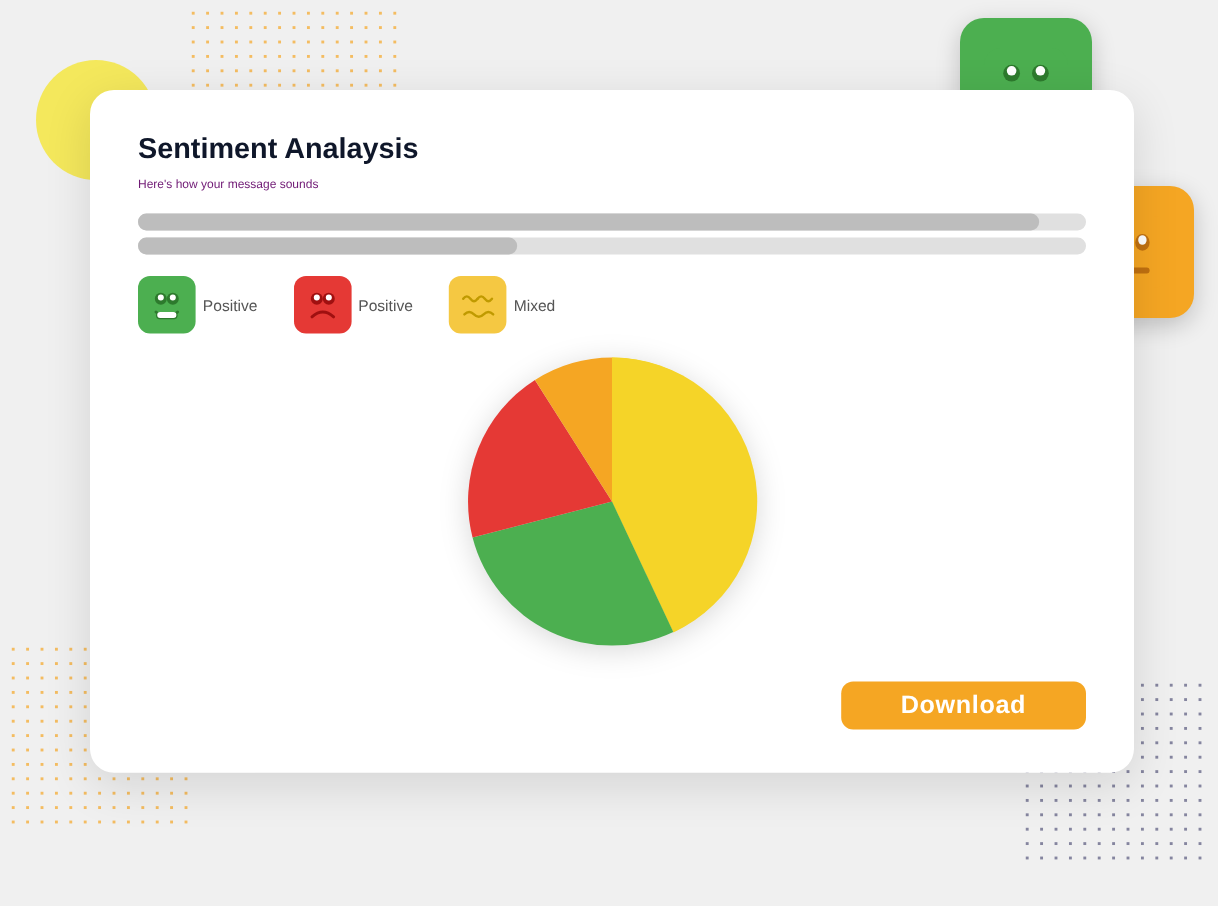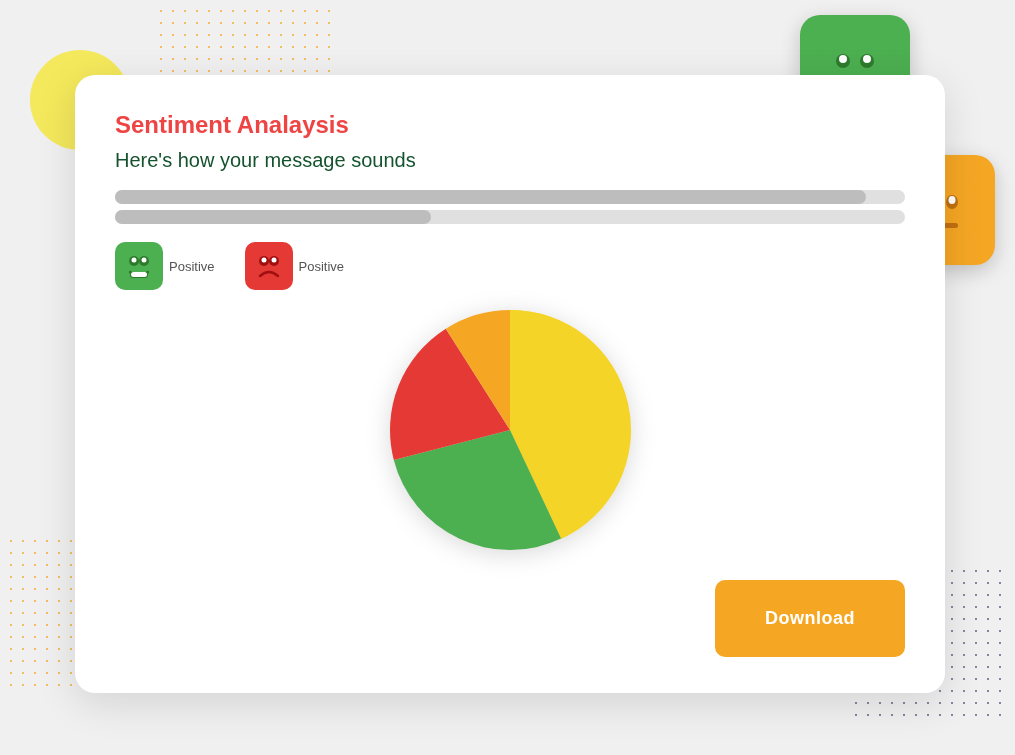--- a/index.html
+++ b/index.html
@@ -104,29 +104,29 @@
       top: 75px;
       left: 75px;
       width: 870px;
       background: white;
       border-radius: 20px;
       padding: 36px 40px 36px 40px;
       box-shadow: 0 10px 40px rgba(0,0,0,0.12);
     }
 
     .card-title {
-      color: #ef4444;
+      color: #0f172a;
       font-size: 24px;
       font-weight: 700;
       margin-bottom: 10px;
     }
 
     .card-subtitle {
-      color: #14532d;
-      font-size: 20px;
+      color: #701a75;
+      font-size: 10px;
       margin-bottom: 18px;
     }
 
     
     .progress-bar-container {
       margin-bottom: 6px;
     }
     .progress-bar-bg {
       background: #e0e0e0;
       border-radius: 8px;
@@ -175,22 +175,22 @@
     }
 
     
     .btn-download {
       display: block;
       margin: 0 0 0 auto;
       background: #f5a623;
       color: white;
       border: none;
       border-radius: 10px;
-      padding: 28px 50px;
-      font-size: 18px;
+      padding: 8px 50px;
+      font-size: 21px;
       font-weight: 700;
       cursor: pointer;
       letter-spacing: 0.5px;
     }
 
     
     svg.pie {
       filter: drop-shadow(0 4px 12px rgba(0,0,0,0.15));
     }
   </style>
@@ -290,20 +290,30 @@
         <svg width="36" height="32" viewBox="0 0 36 32">
           <ellipse cx="13" cy="11" rx="5" ry="5" fill="#a01010"></ellipse>
           <ellipse cx="23" cy="11" rx="5" ry="5" fill="#a01010"></ellipse>
           <ellipse cx="13" cy="10" rx="2.5" ry="2.5" fill="white"></ellipse>
           <ellipse cx="23" cy="10" rx="2.5" ry="2.5" fill="white"></ellipse>
           <path d="M9 26 Q18 18 27 26" stroke="#a01010" stroke-width="2.5" fill="none" stroke-linecap="round"></path>
         </svg>
       </div>
       <span class="legend-label">Positive</span>
     </div>
+    <div class="legend-item">
+      <div class="legend-emoji" style="background:#f5c842;">
+        <svg width="36" height="32" viewBox="0 0 36 32">
+          <path d="M6 11 Q9 7 12 11 Q15 15 18 11" stroke="#c09a00" stroke-width="2" fill="none" stroke-linecap="round"></path>
+          <path d="M18 11 Q21 7 24 11 Q27 15 30 11" stroke="#c09a00" stroke-width="2" fill="none" stroke-linecap="round"></path>
+          <path d="M7 24 Q11 20 15 24 Q19 28 23 24 Q27 20 31 24" stroke="#c09a00" stroke-width="2" fill="none" stroke-linecap="round"></path>
+        </svg>
+      </div>
+      <span class="legend-label">Mixed</span>
+    </div>
   </div>
 
   <div class="pie-container">
 
     <svg class="pie" width="280" height="260" viewBox="0 0 280 260" style="margin-left: 0px;">
       <g transform="translate(140,130)">
 
         <path d="M0,-120 A120,120 0 0,1 51.2,109.0 L0,0 Z" fill="#f5d428"></path>
 
         <path d="M0,-120 A120,120 0 0,1 51.1,108.6 L0,0 Z" fill="#f5d428"></path>

